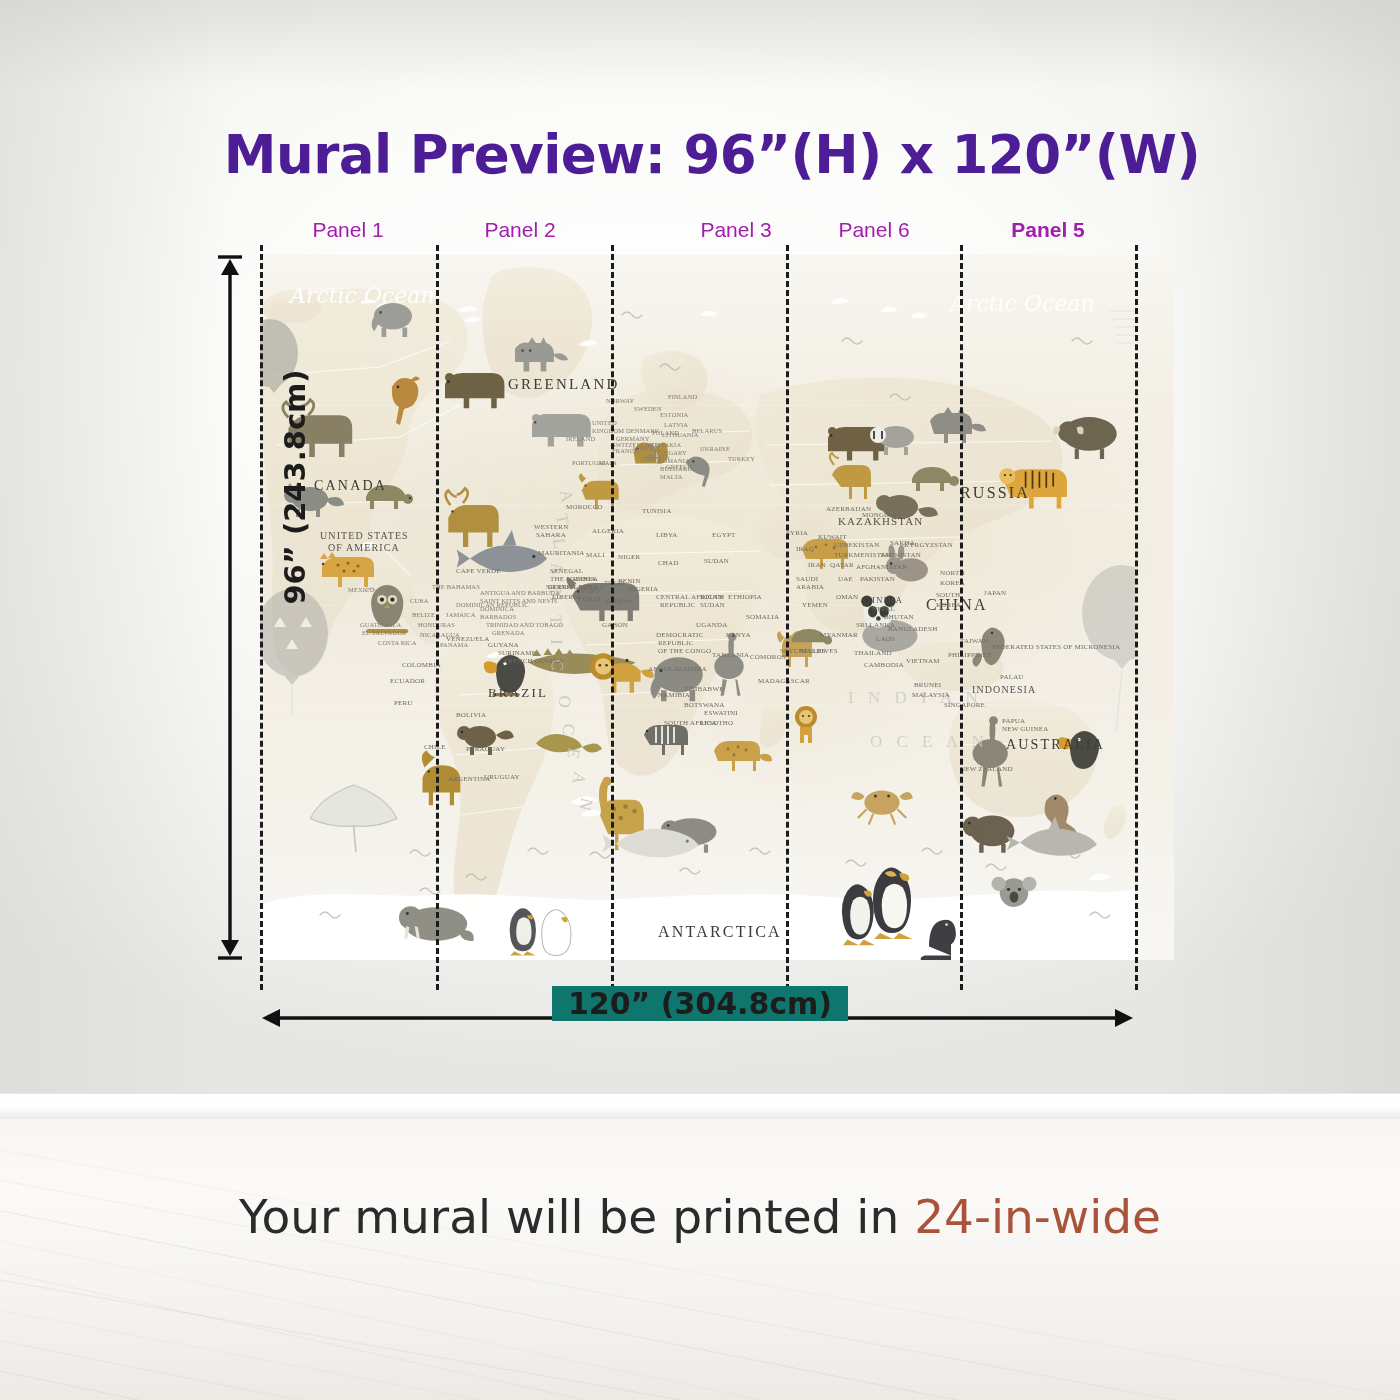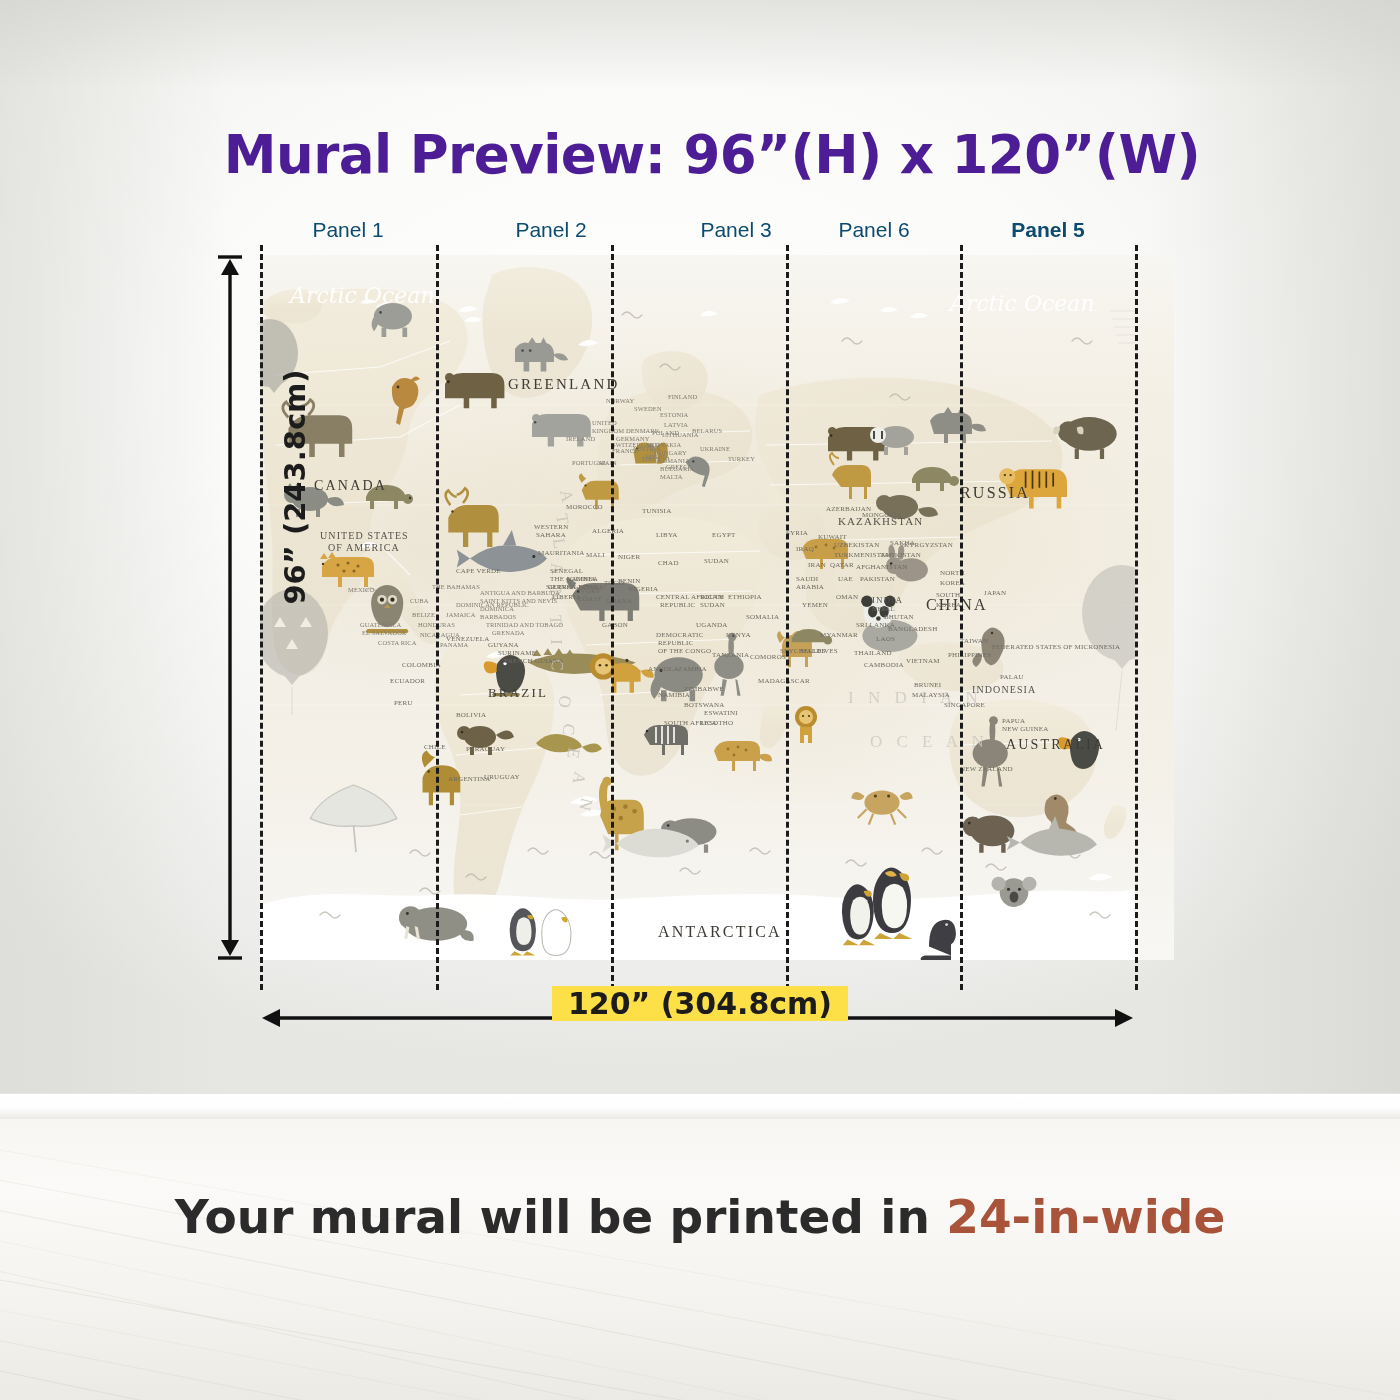--- a/index.html
+++ b/index.html
@@ -56,21 +56,21 @@
     text-align:center;
     font-size:53px; font-weight:bold; color:#4c1d95;
     letter-spacing:-.5px;
     font-family:"DejaVu Sans", sans-serif;
     margin-top:44px;
   }
 
   
   .panel-label{
     position:absolute; top:218px;
-    font-size:21px; color:#0c4a6e;
+    font-size:21px; color:#a21caf;
     text-align:center; width:176px;
     font-family:"Liberation Sans", sans-serif;
   }
 
   
   #map{
     position:absolute; left:260px; top:255px; width:914px; height:705px;
     overflow:hidden;
     background:
       linear-gradient(to bottom,
@@ -115,44 +115,44 @@
     transform:rotate(-90deg); transform-origin:center center;
     font-size:29px; font-weight:bold; color:#1c1c1c;
     white-space:nowrap; width:290px; text-align:center;
     font-family:"DejaVu Sans", sans-serif;
   }
   #hdim-label{
     position:absolute; left:0; top:986px; width:1400px; text-align:center;
     font-size:30px; font-weight:bold; color:#1c1c1c;
     font-family:"DejaVu Sans", sans-serif;
   }
-  #hdim-label span{ background:#fde047; padding:0 16px; }
+  #hdim-label span{ background:#0f766e; padding:0 16px; }
 
   
   #caption{
     position:absolute; left:80px; top:1188px; width:1240px;
     text-align:center; line-height:1.22;
-    font-size:47px; font-weight:bold; color:#2b2b2b;
+    font-size:47px; font-weight:normal; color:#2b2b2b;
     font-family:"DejaVu Sans", sans-serif;
   }
   #caption .accent{ color:#a9543a; }
 </style>
 </head>
 <body>
 
 <div id="wall">
   <div id="wall-shade-l"></div>
   <div id="wall-shade-r"></div>
   <div id="wall-shade-t"></div>
 </div>
 
 <div id="title">Mural Preview: 96”(H) x 120”(W)</div>
 
 <div class="panel-label" style="left:260px;">Panel 1</div>
-<div class="panel-label" style="left:463px;">Panel 2</div>
+<div class="panel-label" style="left:432px;">Panel 2</div>
 <div class="panel-label" style="left:648px;">Panel 3</div>
 <div class="panel-label" style="left:786px;">Panel 6</div>
 <div class="panel-label" style="left:960px;font-weight:bold;">Panel 5</div>
 
 <div id="map">
   <div id="map-warm"></div>
 
   <svg class="layer" viewBox="0 0 875 705">
     <defs>
       <linearGradient id="landg" x1="0" y1="0" x2="0" y2="1">

